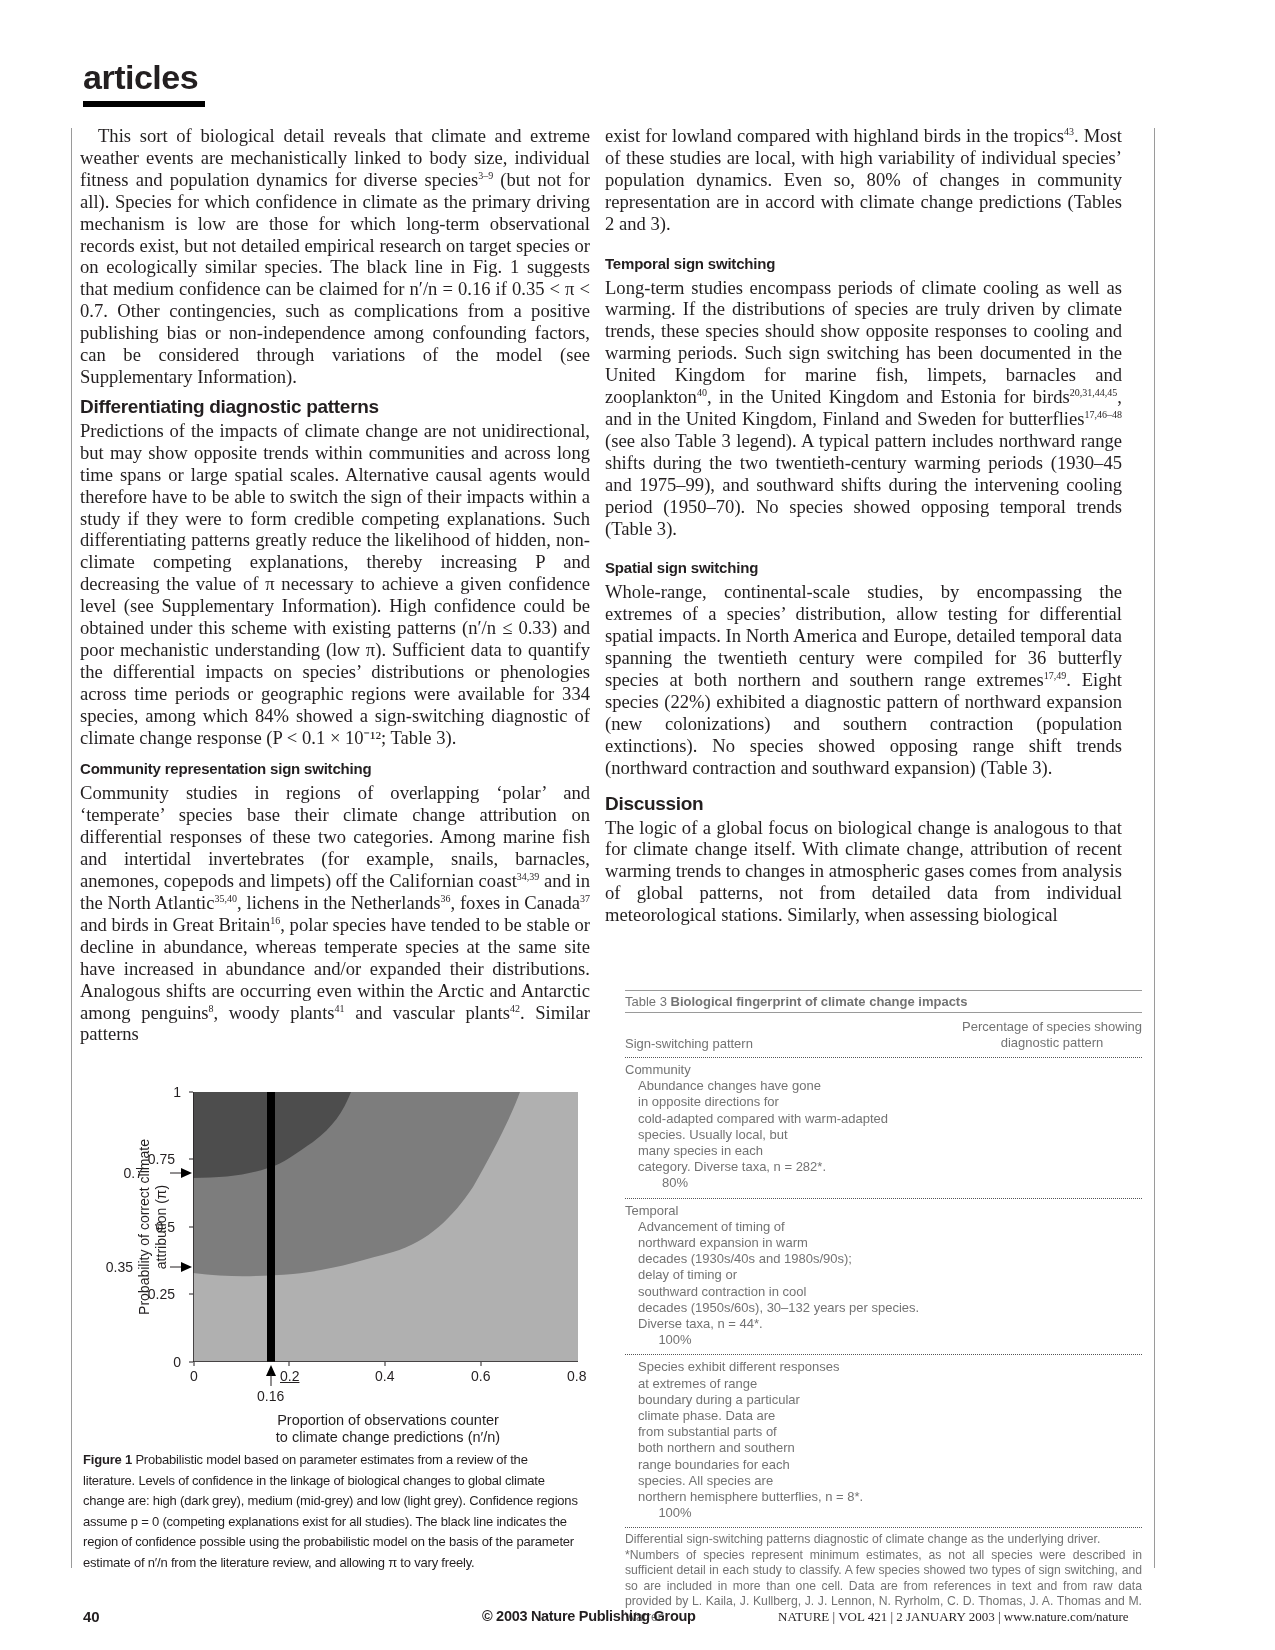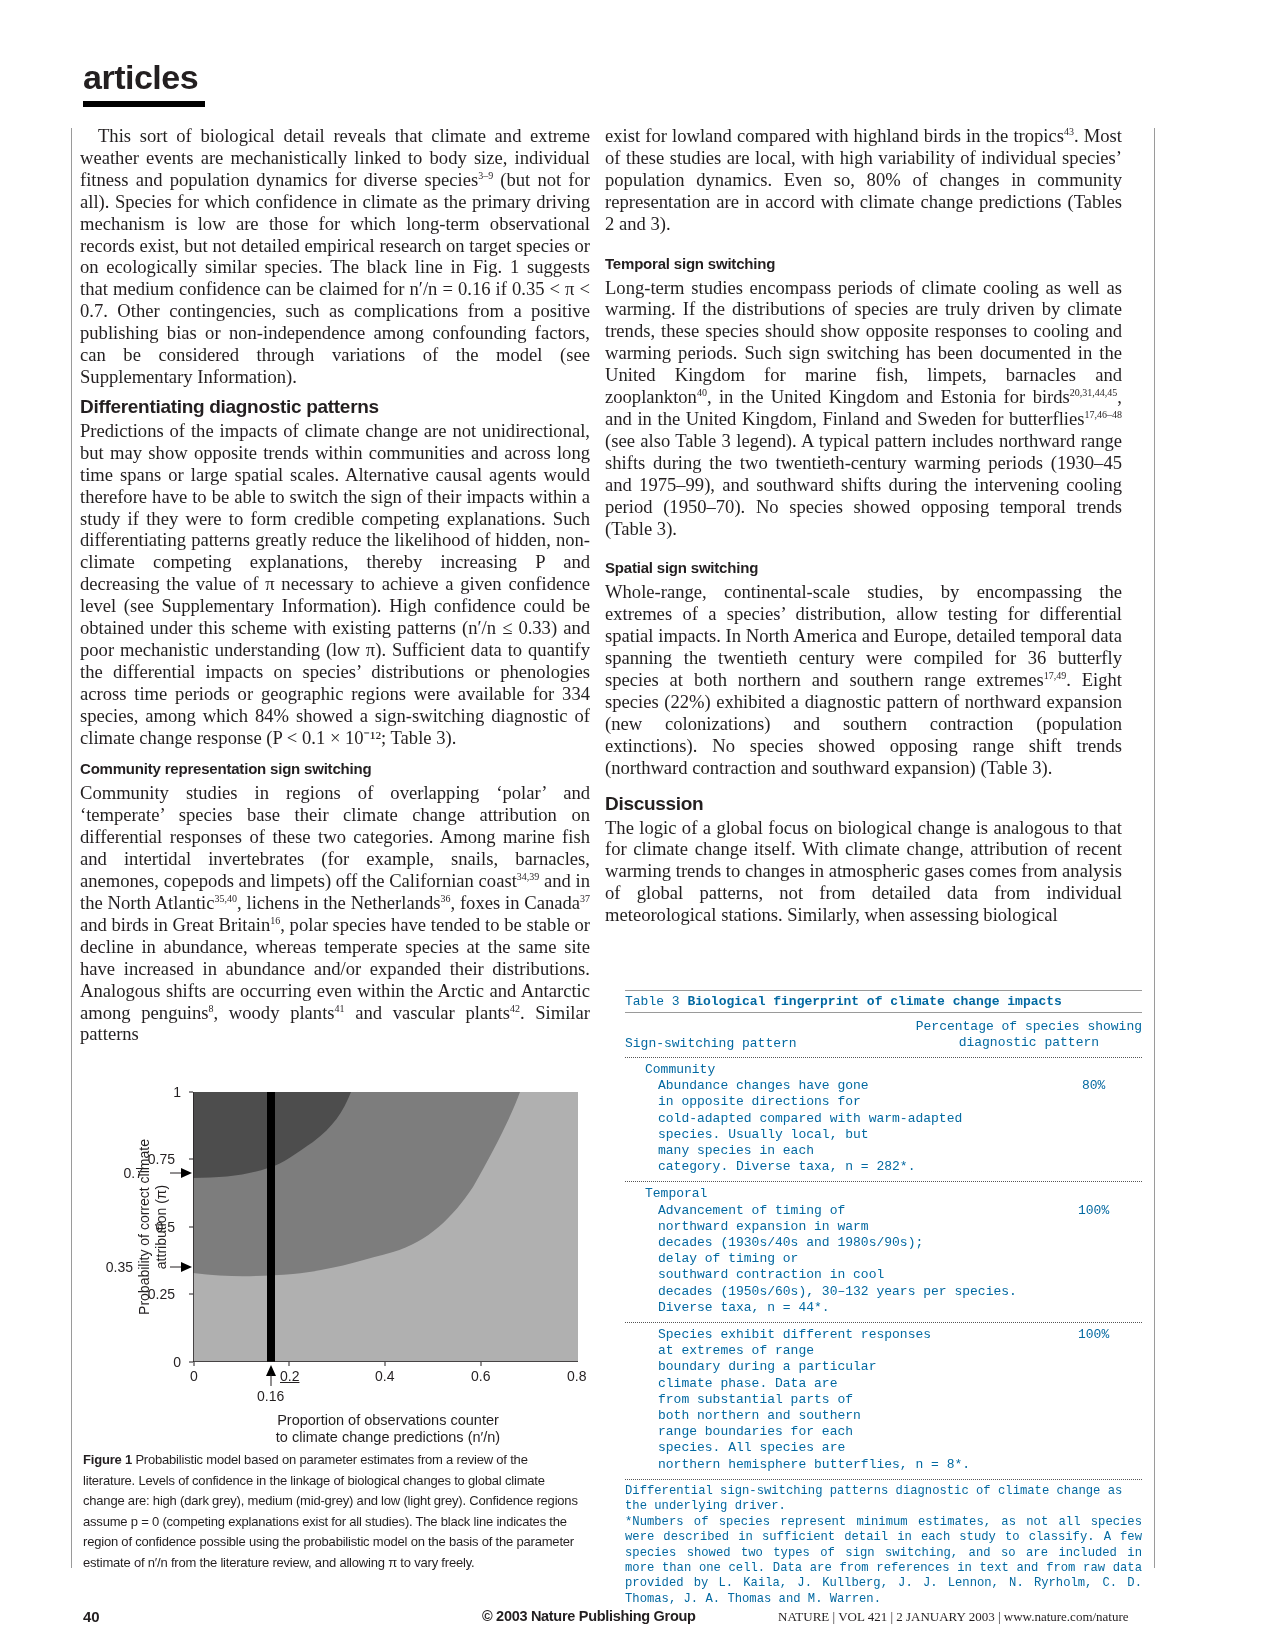--- a/index.html
+++ b/index.html
@@ -15,25 +15,25 @@
   sup{font-size:10px;line-height:0;}
   
   #figure{position:absolute;left:83px;top:1060px;width:510px;height:500px;}
   #plot{position:absolute;left:110px;top:32px;width:385px;height:270px;}
   .ytick{position:absolute;font-family:"Liberation Sans",sans-serif;font-size:14px;color:#231f20;text-align:right;width:40px;}
   .xtick{position:absolute;font-family:"Liberation Sans",sans-serif;font-size:14px;color:#231f20;}
   #ylabel{position:absolute;left:-70px;top:150px;width:280px;transform:rotate(-90deg);transform-origin:center;font-family:"Liberation Sans",sans-serif;font-size:14px;line-height:17px;text-align:center;}
   #xlabel{position:absolute;left:185px;top:352px;font-family:"Liberation Sans",sans-serif;font-size:14.5px;line-height:17px;text-align:center;width:240px;}
   #fig-caption{position:absolute;left:0;top:390px;width:500px;font-family:"Liberation Sans",sans-serif;font-size:13px;line-height:20.5px;letter-spacing:-0.2px;}
   
-  #table3{position:absolute;left:625px;top:990px;width:517px;font-family:Liberation Mono, monospace;font-size:13px;color:#0369a1;}
+  #table3{position:absolute;left:625px;top:990px;width:517px;font-family:Liberation Sans, sans-serif;font-size:13px;color:#737373;}
   .trule{border-top:1px solid #9a9a9a;}
   .dotrule{border-top:1px dotted #555;}
-  .tgroup{padding:4px 0 6px 0;margin-left:20px;}
-  .trow{display:flex;}
+  .tgroup{padding:4px 0 6px 0;}
+  .trow{display:flex;flex-direction:column;}
   .tdesc{width:400px;padding-left:13px;line-height:16.2px;}
   .tpct{width:100px;text-align:center;line-height:16.2px;}
   .tnote{font-size:12.2px;line-height:15.4px;padding-top:4px;}
   #footer-page{position:absolute;left:83px;top:1608px;font-family:"Liberation Sans",sans-serif;font-weight:bold;font-size:15px;}
   #footer-copy{position:absolute;left:482px;top:1608px;font-family:"Liberation Sans",sans-serif;font-weight:bold;font-size:14.5px;letter-spacing:-0.3px;}
   #footer-journal{position:absolute;left:778px;top:1609px;font-family:"Liberation Serif",serif;font-size:13px;}
 </style>
 </head>
 <body>
 

